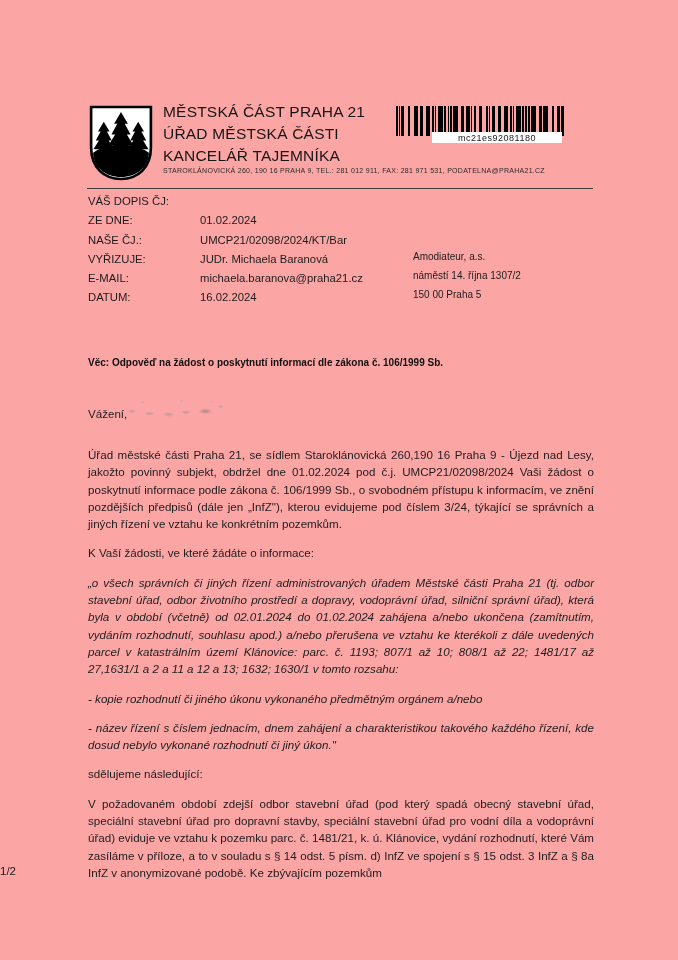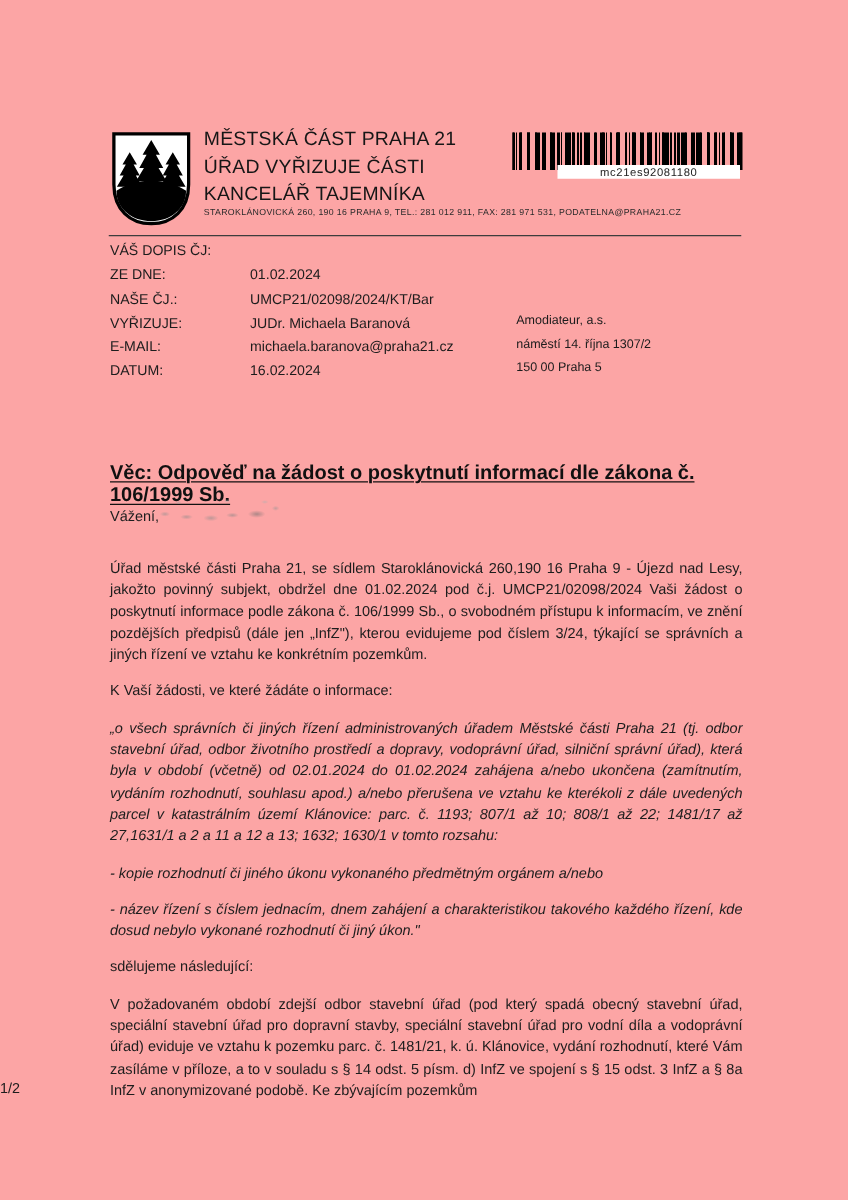--- a/index.html
+++ b/index.html
@@ -7,21 +7,21 @@
     width:678px;height:960px;position:relative;background:#ffffff;
     font-family:"Liberation Sans", sans-serif;color:#1e1e1e;overflow:hidden;
   }
   .page{position:absolute;inset:0;background:#fca5a5}
 
   
   .logo{position:absolute;left:89px;top:105px;width:64px;height:76px}
   .org-block{position:absolute;left:163px;top:101px;font-size:15.5px;line-height:22px;color:#161616;letter-spacing:.2px;white-space:nowrap}
   .addr-line{position:absolute;left:163px;top:167px;font-size:7px;letter-spacing:.28px;color:#2a2a2a;white-space:nowrap}
 
-  .barcode{position:absolute;left:410px;top:106px;width:184px;height:42px}
+  .barcode{position:absolute;left:396px;top:106px;width:168px;height:42px}
   .bars{
     position:absolute;left:0;top:0;right:0;height:30px;
     background-image:
       repeating-linear-gradient(90deg,#000 0 2px,transparent 2px 6px),
       repeating-linear-gradient(90deg,transparent 0 3px,#000 3px 4px,transparent 4px 9px),
       repeating-linear-gradient(90deg,#000 0 1px,transparent 1px 5px,#000 5px 8px,transparent 8px 13px);
   }
   .bars::after{content:"";position:absolute;right:0;top:0;width:3px;height:100%;background:#000}
   .barcode-label{
     position:absolute;left:36px;right:2px;top:26px;text-align:center;
@@ -31,23 +31,23 @@
   .rule{position:absolute;left:87px;top:188px;width:506px;border-top:1.4px solid #3d3d3d}
 
   
   .meta{position:absolute;left:88px;top:192px;font-size:11.3px;line-height:19.3px;color:#1c1c1c}
   .meta-row{display:flex}
   .meta-label{width:112px;flex:0 0 112px}
 
   .recipient{position:absolute;left:413px;top:247px;font-size:10px;line-height:19px;color:#1c1c1c}
 
   .subject{
-    position:absolute;left:88px;top:370px;width:506px;
-    font-size:16px;font-weight:bold;color:#111;
-    text-decoration:underline;text-underline-offset:2px;text-decoration-thickness:1.2px;
+    position:absolute;left:88px;top:357px;width:506px;
+    font-size:10px;font-weight:bold;color:#111;
+    text-underline-offset:2px;text-decoration-thickness:1.2px;
   }
 
   .salutation{position:absolute;left:88px;top:407px;font-size:11.6px}
   .smudge{
     position:absolute;left:119px;top:397px;width:108px;height:23px;opacity:.55;
     background-image:
       radial-gradient(4px 2px at 12% 62%, #8f8f8f 0, transparent 100%),
       radial-gradient(5px 2px at 28% 72%, #8a8a8a 0, transparent 100%),
       radial-gradient(6px 2.5px at 46% 76%, #8d8d8d 0, transparent 100%),
       radial-gradient(5px 2px at 62% 66%, #858585 0, transparent 100%),
@@ -80,21 +80,21 @@
     <path d="M2 2 H61 V42 C61 62 48 73 31.5 73 C15 73 2 62 2 42 Z" fill="#ffffff" stroke="none"></path>
     <path d="M4 47 C13 41 22 39 31.5 39 C41 39 50 41 59 47 C59 61 47 71 31.5 71 C16 71 4 61 4 47 Z" fill="#000000"></path>
     <use href="#fir-tree" transform="translate(31.5,7) scale(1.05)" fill="#000000"></use>
     <use href="#fir-tree" transform="translate(14.5,16.5) scale(0.88)" fill="#000000"></use>
     <use href="#fir-tree" transform="translate(48.5,16.5) scale(0.88)" fill="#000000"></use>
     <path d="M2 2 H61 V42 C61 62 48 73 31.5 73 C15 73 2 62 2 42 Z" fill="none" stroke="#000000" stroke-width="2.6"></path>
   </svg>
 
   <div class="org-block">
     <div>MĚSTSKÁ ČÁST PRAHA 21</div>
-    <div>ÚŘAD VYŘIZUJE ČÁSTI</div>
+    <div>ÚŘAD MĚSTSKÁ ČÁSTI</div>
     <div>KANCELÁŘ TAJEMNÍKA</div>
   </div>
   <div class="addr-line">STAROKLÁNOVICKÁ 260, 190 16  PRAHA 9, TEL.: 281 012 911, FAX: 281 971 531, PODATELNA@PRAHA21.CZ</div>
 
   <div class="barcode">
     <div class="bars"></div>
     <div class="barcode-label">mc21es92081180</div>
   </div>
 
   <div class="rule"></div>

